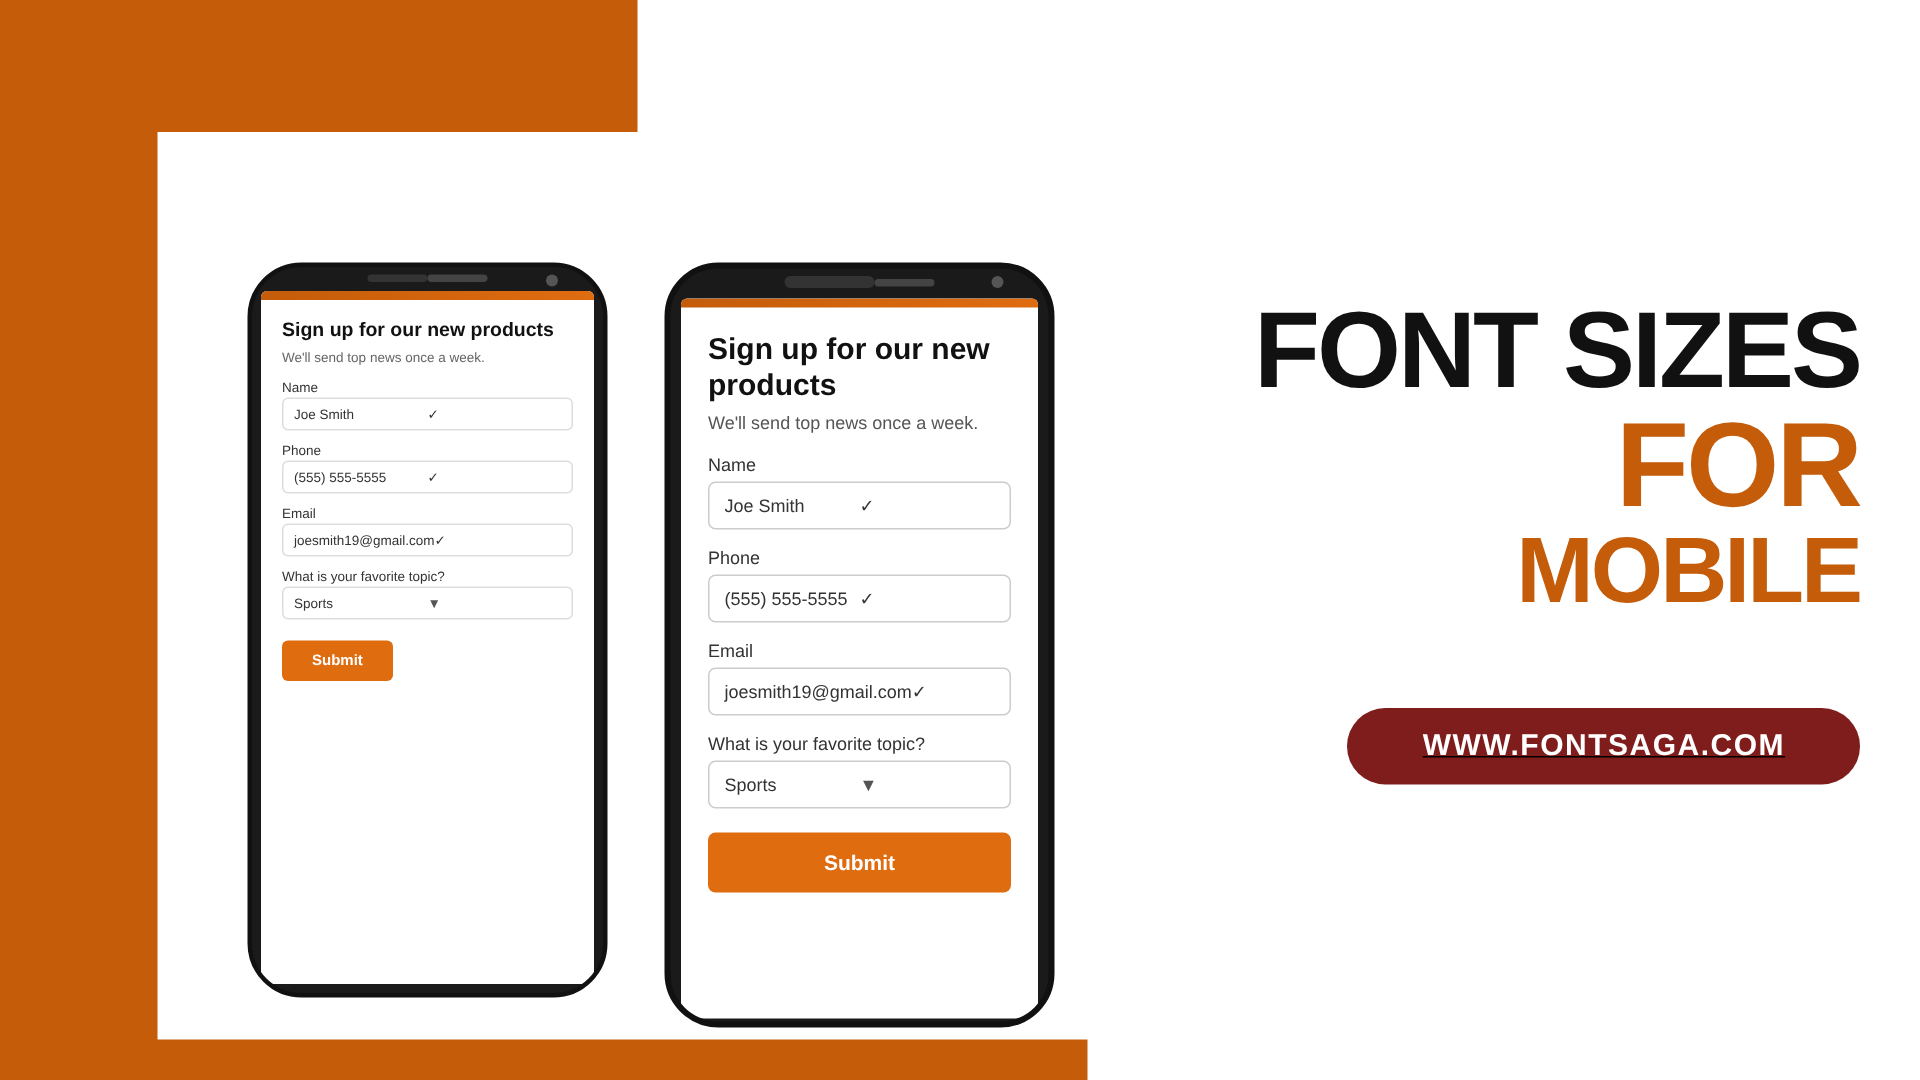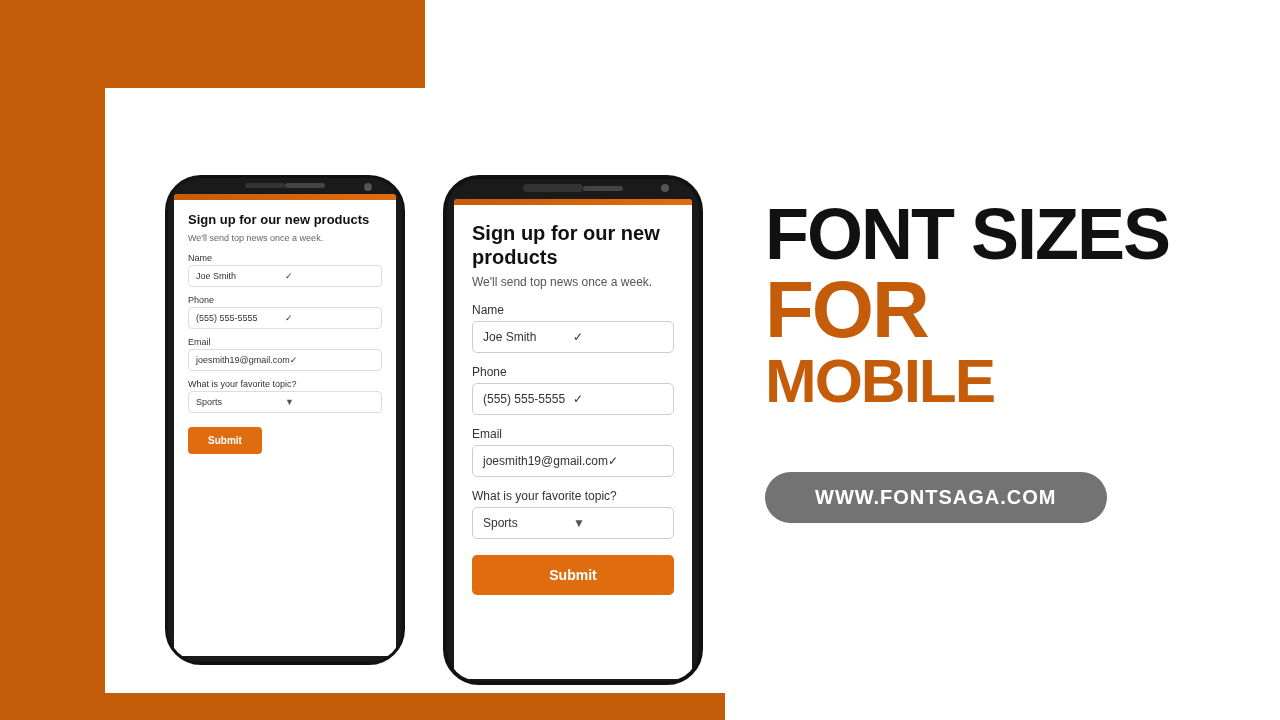--- a/index.html
+++ b/index.html
@@ -262,21 +262,21 @@
 
     
     .right-content {
       position: absolute;
       top: 0; right: 0;
       width: 555px;
       height: 720px;
       background-color: #ffffff;
       display: flex;
       flex-direction: column;
-      align-items: flex-start;
+      align-items: flex-end;
       justify-content: center;
       padding: 40px;
     }
     .font-sizes-title {
       font-size: 72px;
       font-weight: 900;
       color: #111;
       text-transform: uppercase;
       letter-spacing: -2px;
       line-height: 1;
@@ -295,23 +295,24 @@
       font-size: 62px;
       font-weight: 900;
       color: #c45c0a;
       text-transform: uppercase;
       letter-spacing: -2px;
       line-height: 1;
       text-align: center;
     }
     .website-badge {
       margin-top: 60px;
-      background-color: #737373;
+      background-color: #7f1d1d;
       border-radius: 50px;
       padding: 14px 50px;
+      text-decoration: underline;
     }
     .website-badge span {
       color: #fff;
       font-size: 20px;
       font-weight: 700;
       letter-spacing: 1px;
       text-transform: uppercase;
     }
   </style>
 </head>

